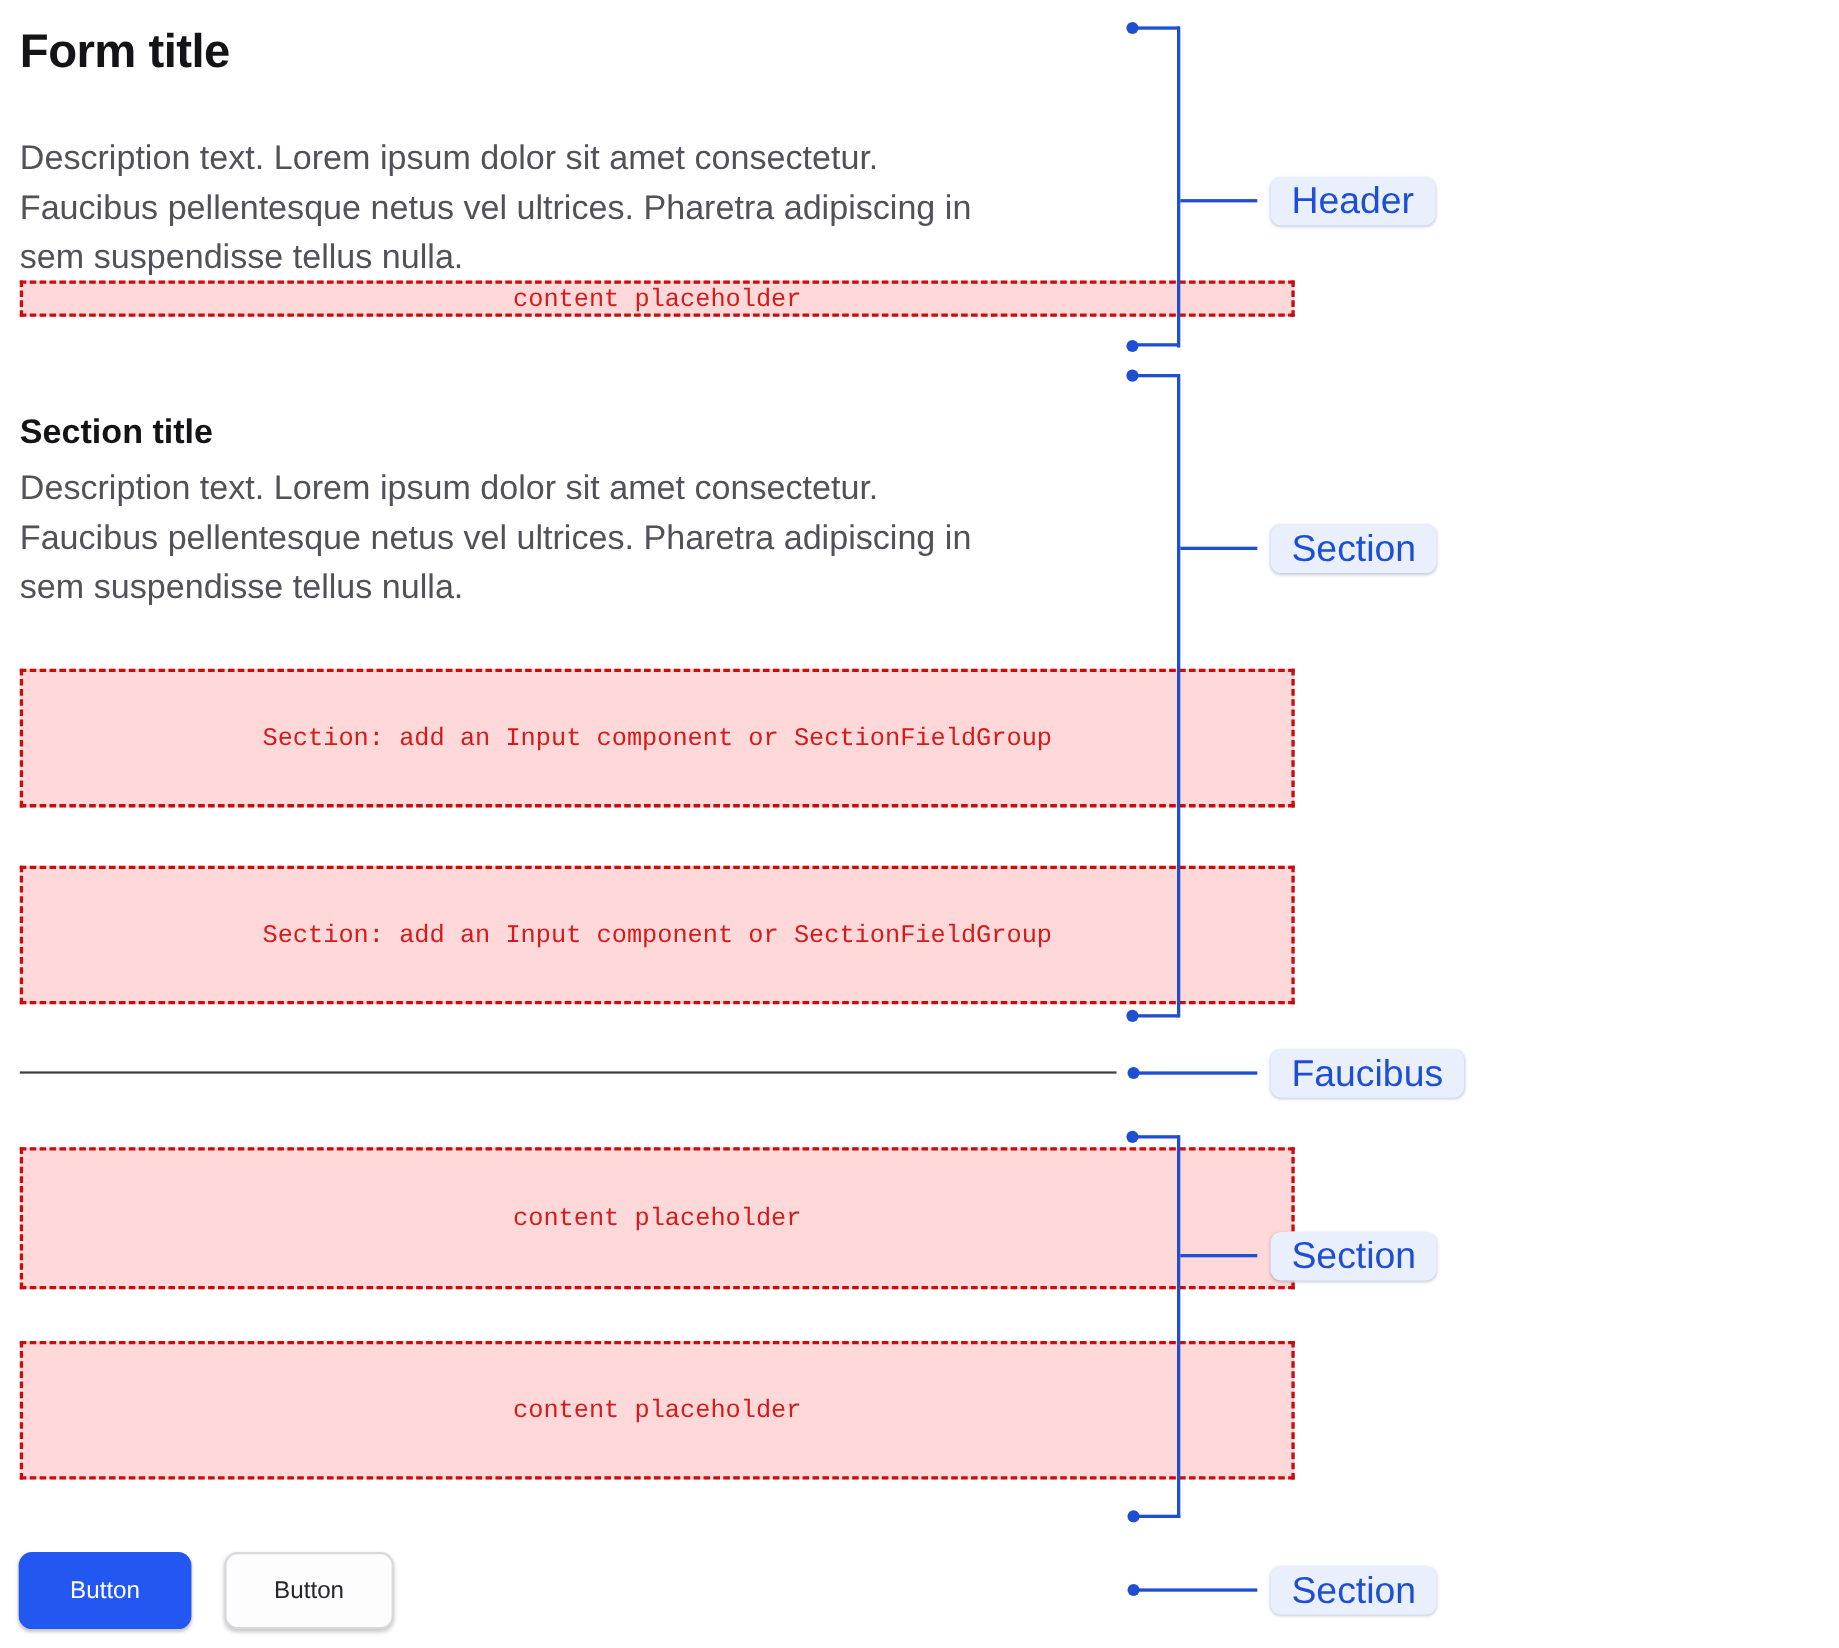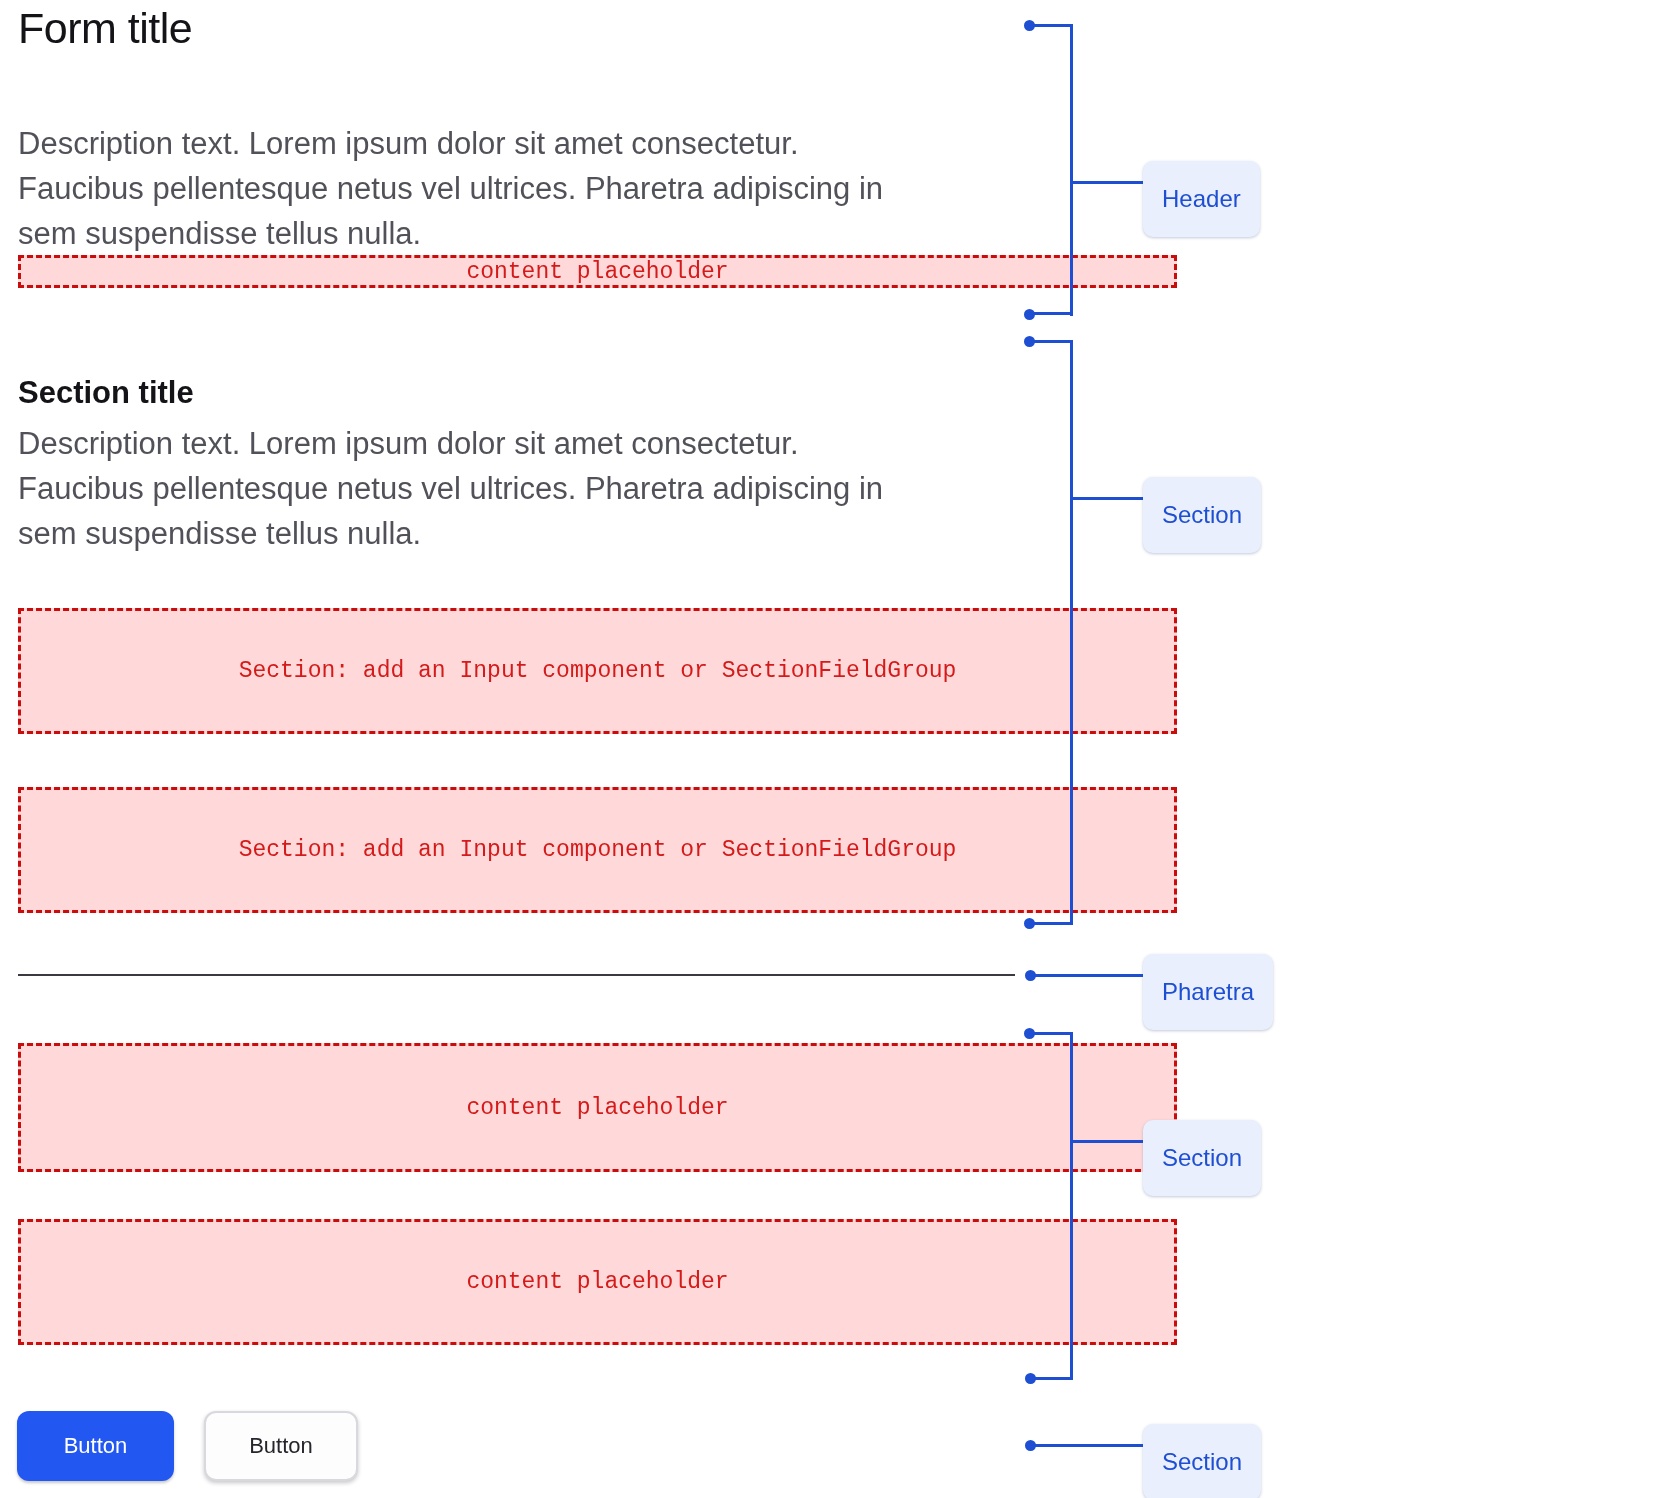--- a/index.html
+++ b/index.html
@@ -7,22 +7,22 @@
     position: relative;
     width: 1672px;
     height: 1498px;
     background: #ffffff;
     font-family: "Liberation Sans", sans-serif;
     overflow: hidden;
   }
 
   
   .form-title {
-    position: absolute; left: 18px; top: 4px;
-    font-size: 43px; font-weight: 400; letter-spacing: -0.5px;
+    position: absolute; left: 18px; top: 23px;
+    font-size: 43px; font-weight: 700; letter-spacing: -0.5px;
     color: var(--title-text);
   }
   .desc {
     position: absolute; left: 18px; width: 902px;
     font-size: 31px; line-height: 45px;
     color: var(--description-text);
   }
   #desc1 { top: 90px; }
   #desc2 { top: 390px; }
   .section-title {
@@ -83,27 +83,28 @@
   .dot {
     position: absolute; width: 11px; height: 11px;
     border-radius: 50%;
     background: var(--annotation-blue);
   }
   .hline { position: absolute; height: 3px; background: var(--annotation-blue); }
   .vline { position: absolute; width: 3px; background: var(--annotation-blue); }
   .pill {
     position: absolute; height: 44px;
     display: inline-flex; align-items: center;
-    padding: 16px 19px;
+    padding: 0 19px;
     background: var(--annotation-pill-bg);
     color: var(--annotation-blue);
-    font-size: 24px;
+    font-size: 34px;
     border-radius: 10px;
     box-shadow: 0 1px 3px rgba(40,60,120,0.28);
     white-space: nowrap;
+    margin-left: 12px;
   }
 
   
   #hdr-dot-top   { left: 1024px; top: 20px; }
   #hdr-stub-top  { left: 1029px; top: 24px;  width: 43px; }
   #hdr-vline     { left: 1070px; top: 24px;  height: 292px; }
   #hdr-stub-bot  { left: 1029px; top: 312px; width: 43px; }
   #hdr-dot-bot   { left: 1024px; top: 309px; }
   #hdr-connector { left: 1073px; top: 181px; width: 70px; }
   #hdr-pill      { left: 1143px; top: 161px; }
@@ -181,21 +182,21 @@
   <div class="dot" id="sec1-dot-top"></div>
   <div class="hline" id="sec1-stub-top"></div>
   <div class="vline" id="sec1-vline"></div>
   <div class="hline" id="sec1-stub-bot"></div>
   <div class="dot" id="sec1-dot-bot"></div>
   <div class="hline" id="sec1-connector"></div>
   <div class="pill" id="sec1-pill">Section</div>
 
   <div class="dot" id="sep-dot"></div>
   <div class="hline" id="sep-connector"></div>
-  <div class="pill" id="sep-pill">Pharetra</div>
+  <div class="pill" id="sep-pill">Faucibus</div>
 
   <div class="dot" id="sec2-dot-top"></div>
   <div class="hline" id="sec2-stub-top"></div>
   <div class="vline" id="sec2-vline"></div>
   <div class="hline" id="sec2-stub-bot"></div>
   <div class="dot" id="sec2-dot-bot"></div>
   <div class="hline" id="sec2-connector"></div>
   <div class="pill" id="sec2-pill">Section</div>
 
   <div class="dot" id="ftr-dot"></div>

